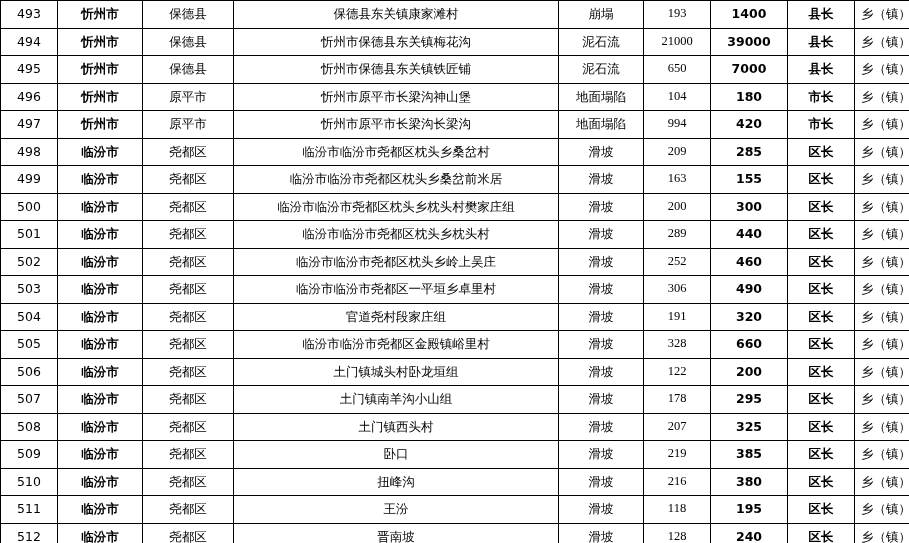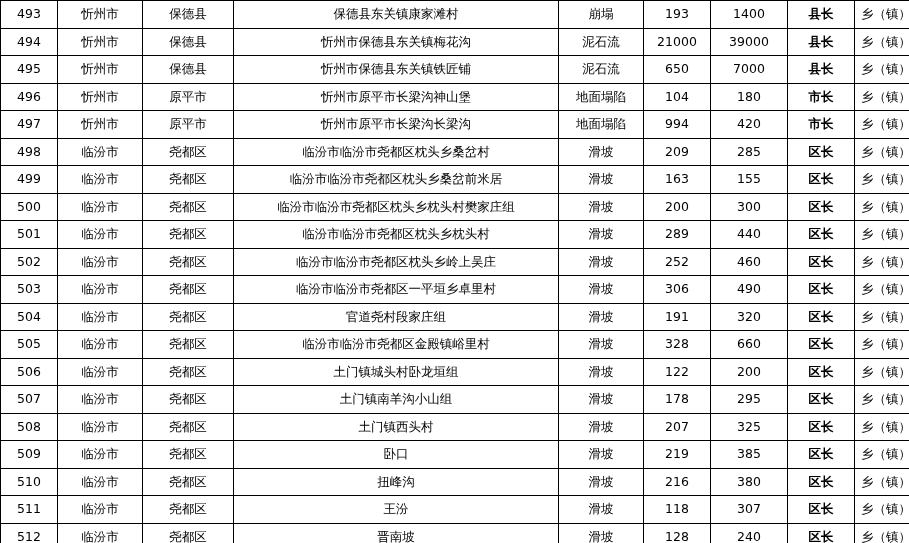--- a/index.html
+++ b/index.html
@@ -30,26 +30,26 @@
     height: 26.5px;
     line-height: 1.1;
     padding: 0 2px;
     text-align: center;
     vertical-align: middle;
     font-size: 12.5px;
     white-space: nowrap;
     overflow: hidden;
   }
   td.c-index   { width: 52px; }
-  td.c-city    { width: 80px; }
+  td.c-city    { width: 80px; font-weight: bold; }
   td.c-county  { width: 86px; }
   td.c-name    { width: 320px; font-size: 12.5px; }
   td.c-type    { width: 80px; }
-  td.c-people  { width: 62px; }
-  td.c-assets  { width: 72px; }
+  td.c-people  { width: 62px; font-family: Liberation Serif, serif; }
+  td.c-assets  { width: 72px; font-weight: bold; }
   td.c-resp    { width: 62px; font-weight: bold; }
   td.c-contact { width: 85px; }
   .contact-cell {
     display: flex;
     justify-content: space-between;
     align-items: center;
     padding: 0 4px;
   }
   .contact-cell span { display: inline-block; }
 </style>
@@ -329,21 +329,21 @@
             </div>
           </td>
         </tr>
         <tr>
           <td class="c-index">511</td>
           <td class="c-city">临汾市</td>
           <td class="c-county">尧都区</td>
           <td class="c-name">王汾</td>
           <td class="c-type">滑坡</td>
           <td class="c-people">118</td>
-          <td class="c-assets">307</td>
+          <td class="c-assets">195</td>
           <td class="c-resp">区长</td>
           <td class="c-contact">
             <div class="contact-cell">
               <span>乡（镇）</span>
             </div>
           </td>
         </tr>
         <tr>
           <td class="c-index">512</td>
           <td class="c-city">临汾市</td>

